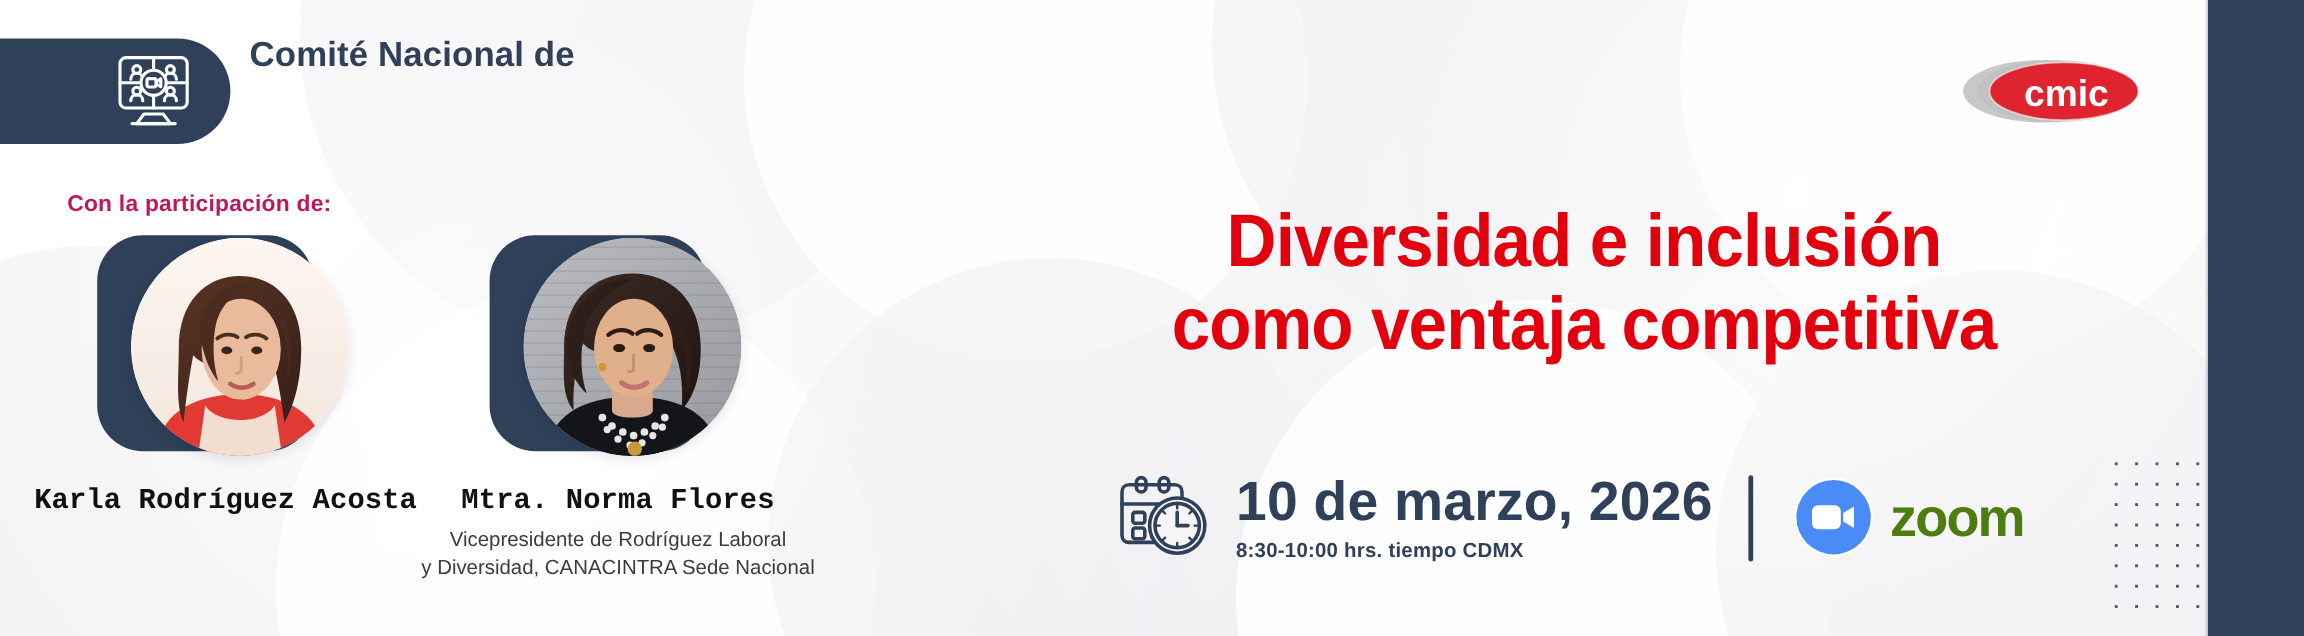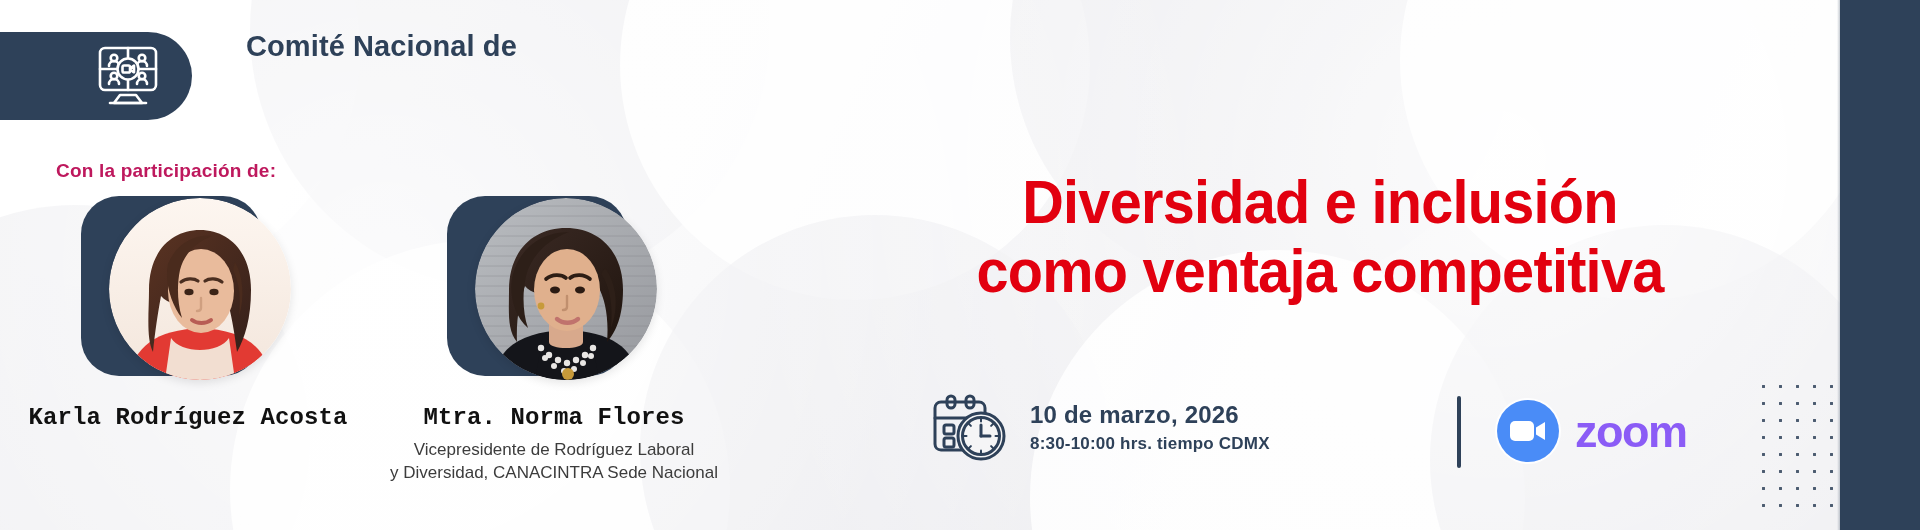--- a/index.html
+++ b/index.html
@@ -93,21 +93,20 @@
 
   .org-title {
     position: absolute;
     left: 208px;
     top: 28px;
     color: #2e4159;
     font-size: 29px;
     font-weight: 700;
     line-height: 1.28;
     letter-spacing: .1px;
-    margin-left: 38px;
   }
   .org-title .l2 { display: block; }
 
   
   .cmic {
     position: absolute;
     left: 1632px;
     top: 46px;
     width: 160px;
     height: 60px;
@@ -125,21 +124,21 @@
   }
 
   
   .speaker {
     position: absolute;
     top: 196px;
     width: 340px;
     text-align: center;
   }
   .speaker.s1 { left: 18px; }
-  .speaker.s2 { left: 345px; margin-left: 39px; }
+  .speaker.s2 { left: 345px; }
 
   .frame {
     position: relative;
     width: 214px;
     height: 186px;
     margin: 0 auto;
   }
   .frame .plate {
     position: absolute;
     left: 0; top: 0;
@@ -199,21 +198,21 @@
     position: absolute;
     left: 930px;
     top: 392px;
     display: flex;
     align-items: center;
   }
   .cal-icon { margin-right: 24px; }
   .cal-icon svg { display: block; }
   .date-text { color: #2e4159; }
   .date-main {
-    font-size: 24px;
+    font-size: 46px;
     font-weight: 700;
     letter-spacing: .2px;
     line-height: 1.1;
   }
   .date-sub {
     margin-top: 6px;
     font-size: 17px;
     font-weight: 700;
     letter-spacing: .2px;
   }
@@ -239,21 +238,21 @@
     width: 62px; height: 62px;
     border-radius: 50%;
     background: #4a8cf7;
     display: flex;
     align-items: center;
     justify-content: center;
     box-shadow: 0 0 0 2px rgba(255,255,255,.9);
   }
   .zoom-word {
     margin-left: 16px;
-    color: #8b5cf6;
+    color: #4d7c0f;
     font-size: 45px;
     font-weight: 700;
     letter-spacing: -1.5px;
     line-height: 1;
   }
 </style>
 </head>
 <body>
 
 <div class="banner">
@@ -299,20 +298,29 @@
         <rect x="32.5" y="22.5" width="7.5" height="7" rx="1.6"></rect>
         <path d="M40.5 25l3.5-2.3v6.6L40.5 27z"></path>
       </svg>
     </span>
   </div>
 
   <div class="org-title">
     <span>Comité Nacional de</span>
   </div>
 
+  <div class="cmic">
+    <svg width="160" height="60" viewBox="0 0 160 60">
+      <ellipse cx="70" cy="30" rx="66" ry="26" fill="#9a9a9a" opacity=".55"></ellipse>
+      <ellipse cx="82" cy="30" rx="66" ry="26" fill="#b9b9b9" opacity=".5"></ellipse>
+      <ellipse cx="88" cy="30" rx="62" ry="24" fill="#e0242f"></ellipse>
+      <ellipse cx="88" cy="30" rx="62" ry="24" fill="none" stroke="#ffffff" stroke-width="1.4" opacity=".55"></ellipse>
+      <text x="90" y="42" text-anchor="middle" font-family="'Liberation Sans', sans-serif" font-size="31" font-weight="700" fill="#ffffff">cmic</text>
+    </svg>
+  </div>
 
   <div class="participa">Con la participación de:</div>
 
   <div class="speaker s1">
     <div class="frame">
       <div class="plate"></div>
       <div class="photo">
         <svg width="182" height="182" viewBox="0 0 182 182">
           <defs>
             <clipPath id="cl1">

